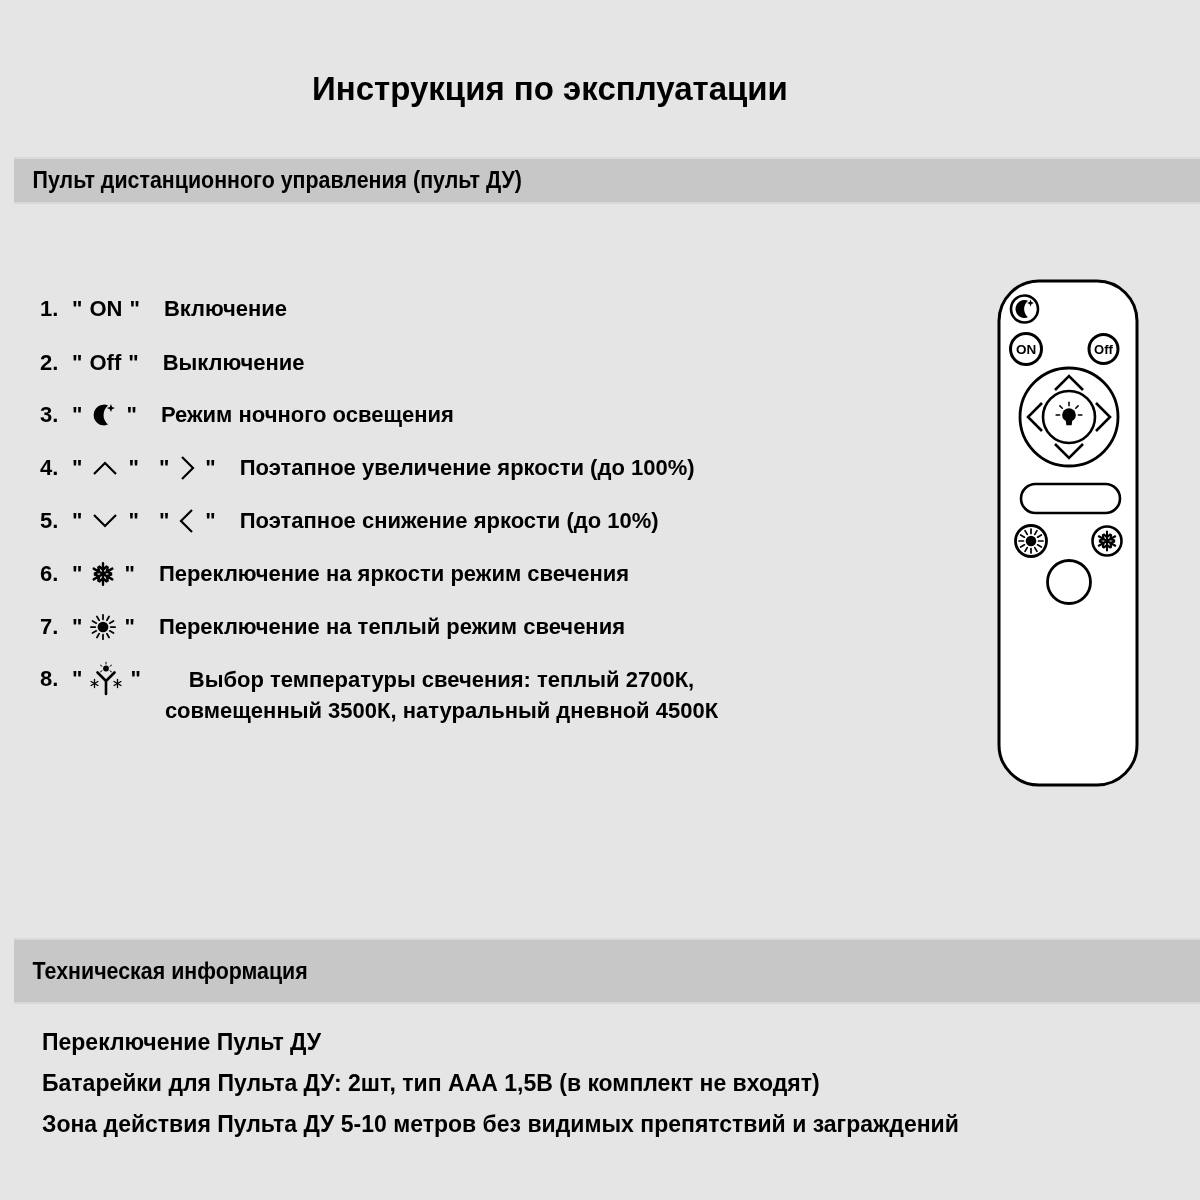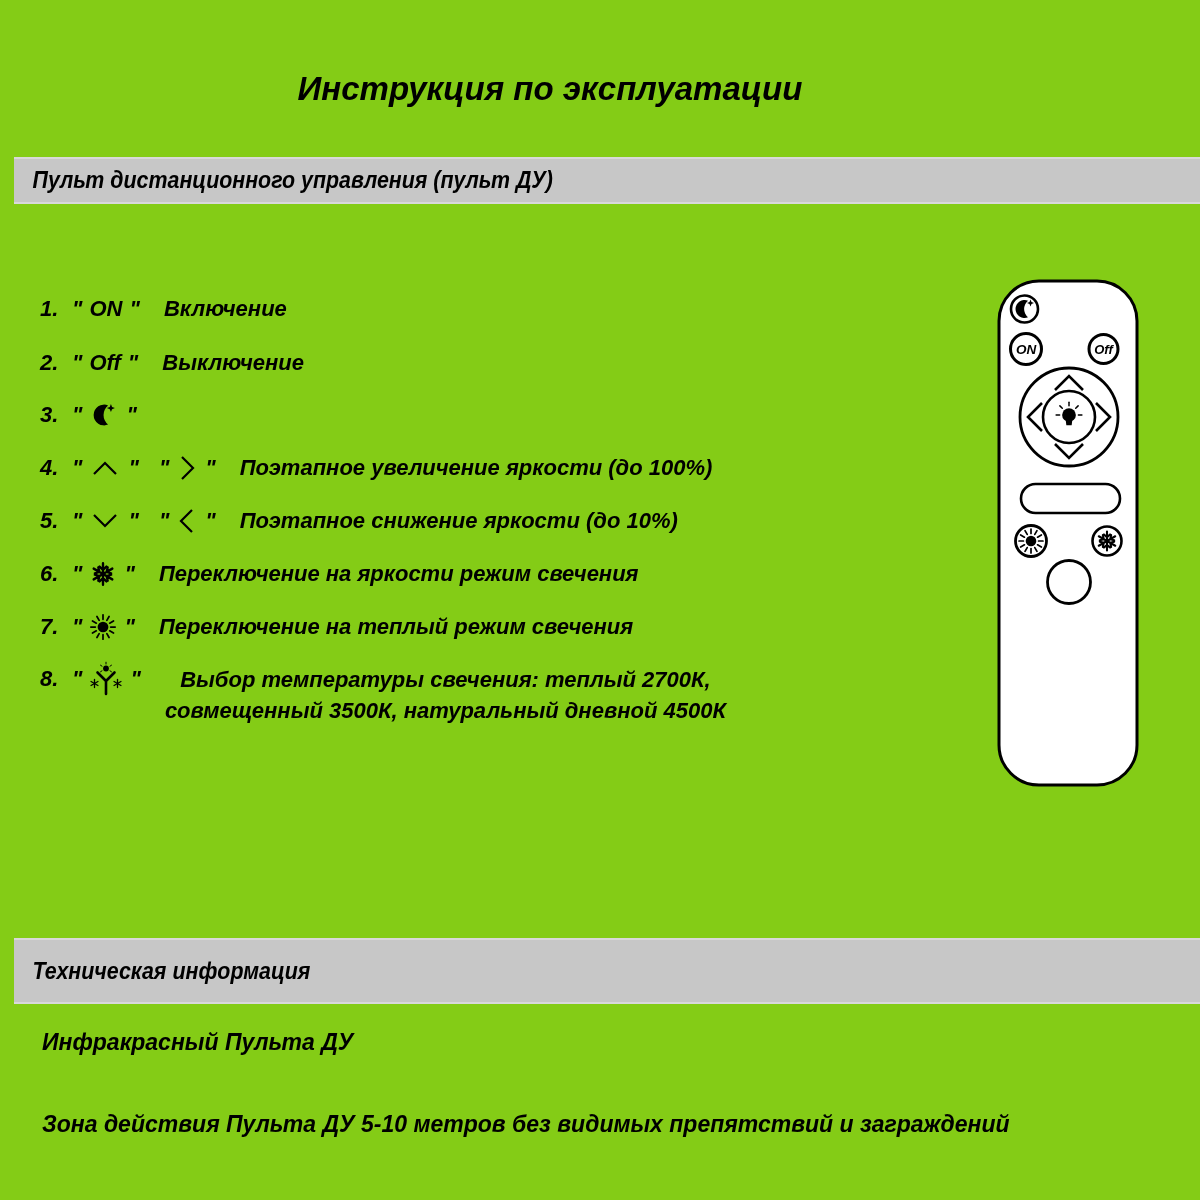--- a/index.html
+++ b/index.html
@@ -1,18 +1,18 @@
 <!DOCTYPE html>
 <html><head>
 <meta charset="utf-8">
 <style>
   html,body { margin:0; padding:0; background:#ffffff; }
   .page {
-    position:relative; width:1200px; height:1200px; background:#84cc16;
-    font-family:"Liberation Sans", sans-serif; color:#000; overflow:hidden;font-style:italic;
+    position:relative; width:1200px; height:1200px; background:#e5e5e5;
+    font-family:"Liberation Sans", sans-serif; color:#000; overflow:hidden;
   }
   .title {
     position:absolute; top:70px; left:0; width:1100px; text-align:center;
     font-size:33px; font-weight:bold; white-space:nowrap;
   }
   .bar {
     position:absolute; left:14px; width:1186px; background:#c7c7c7;
     border-top:2px solid #d9d9d9; border-bottom:2px solid #d9d9d9;
     box-sizing:border-box; display:flex; align-items:center;
   }
@@ -145,20 +145,21 @@
     <span class="num">3.</span>
     <span class="qg">
       <span class="q">"</span>
       <span class="ico">
         <svg width="30" height="30" viewBox="-13 -13 26 26">
             <use href="#sym-moon"></use>
           </svg>
       </span>
       <span class="q">"</span>
     </span>
+    <span class="desc">Режим ночного освещения</span>
   </div>
 
   <div class="li" style="top:453px">
     <span class="num">4.</span>
     <span class="qg">
       <span class="q">"</span>
       <span class="ico">
         <svg width="32" height="24" viewBox="0 0 32 24">
             <path d="M5,18 L16,7 L27,18" fill="none" stroke="#000" stroke-width="2.2"></path>
           </svg>
@@ -267,16 +268,17 @@
     <text class="rc-txt" x="110.5" y="73" font-size="13" dominant-baseline="central">Off</text>
     <use href="#sym-bulb" transform="translate(76,139) scale(0.78)"></use>
     <use href="#sym-sun" transform="translate(38,265) scale(1.15)"></use>
     <use href="#sym-snow" transform="translate(114,265) scale(0.95)"></use>
   </svg>
 
   <div class="bar bar2">
     <span class="bar-label">Техническая информация</span>
   </div>
 
-  <div class="tech-line" style="top:1025px">Инфракрасный Пульта ДУ</div>
+  <div class="tech-line" style="top:1025px">Переключение Пульт ДУ</div>
+  <div class="tech-line" style="top:1066px">Батарейки для Пульта ДУ: 2шт, тип ААА 1,5В (в комплект не входят)</div>
   <div class="tech-line" style="top:1107px">Зона действия Пульта ДУ 5-10 метров без видимых препятствий и заграждений</div>
 
 </div>
 
 </body></html>

